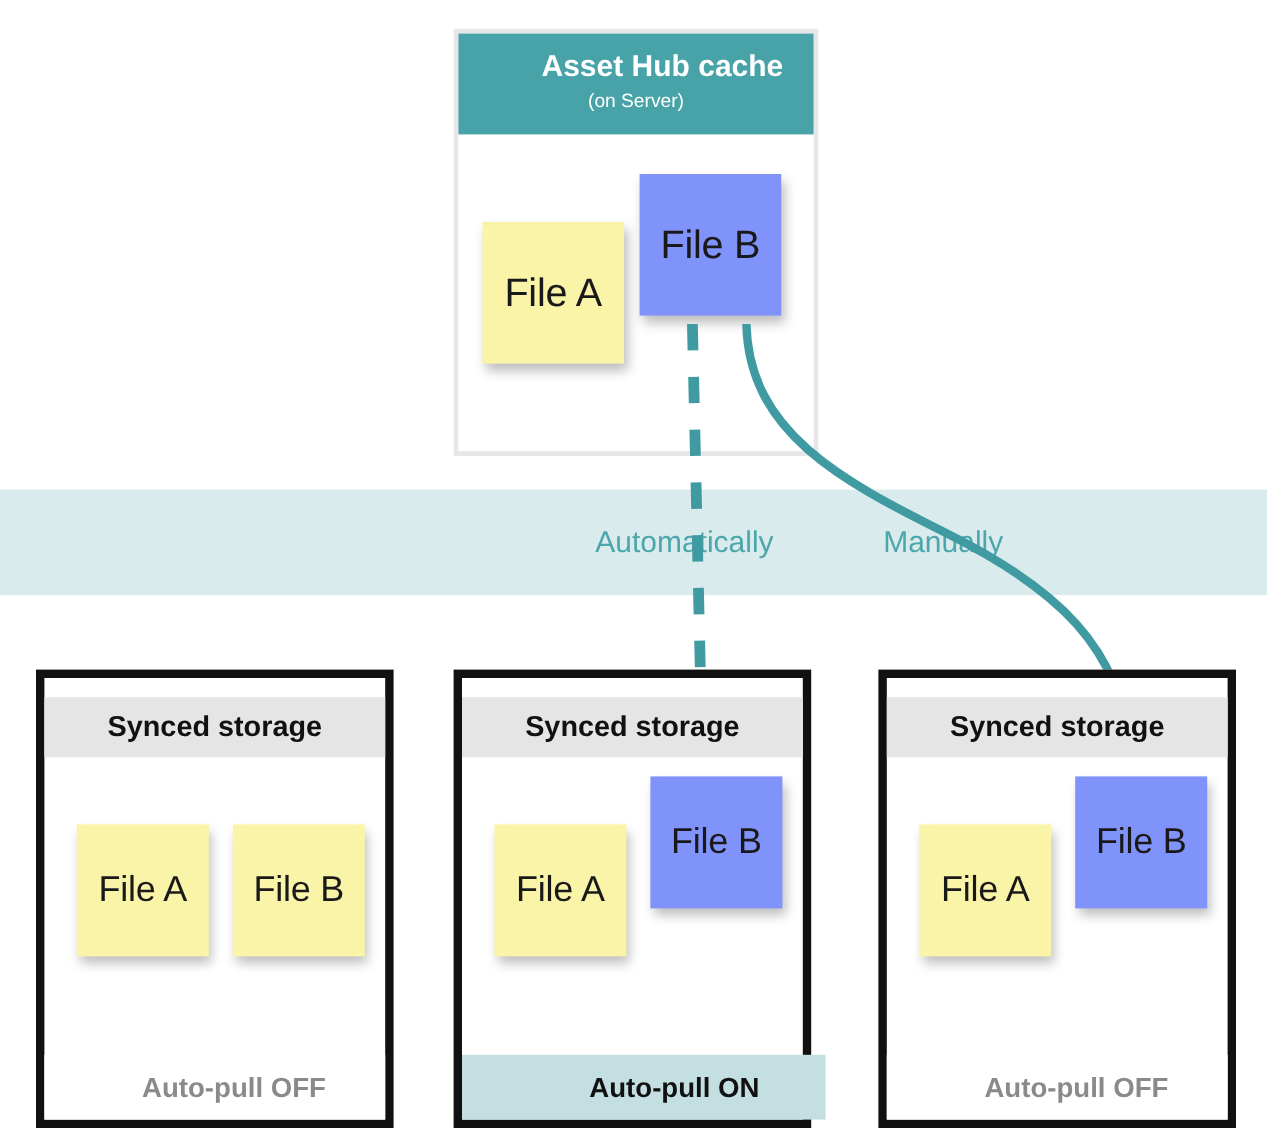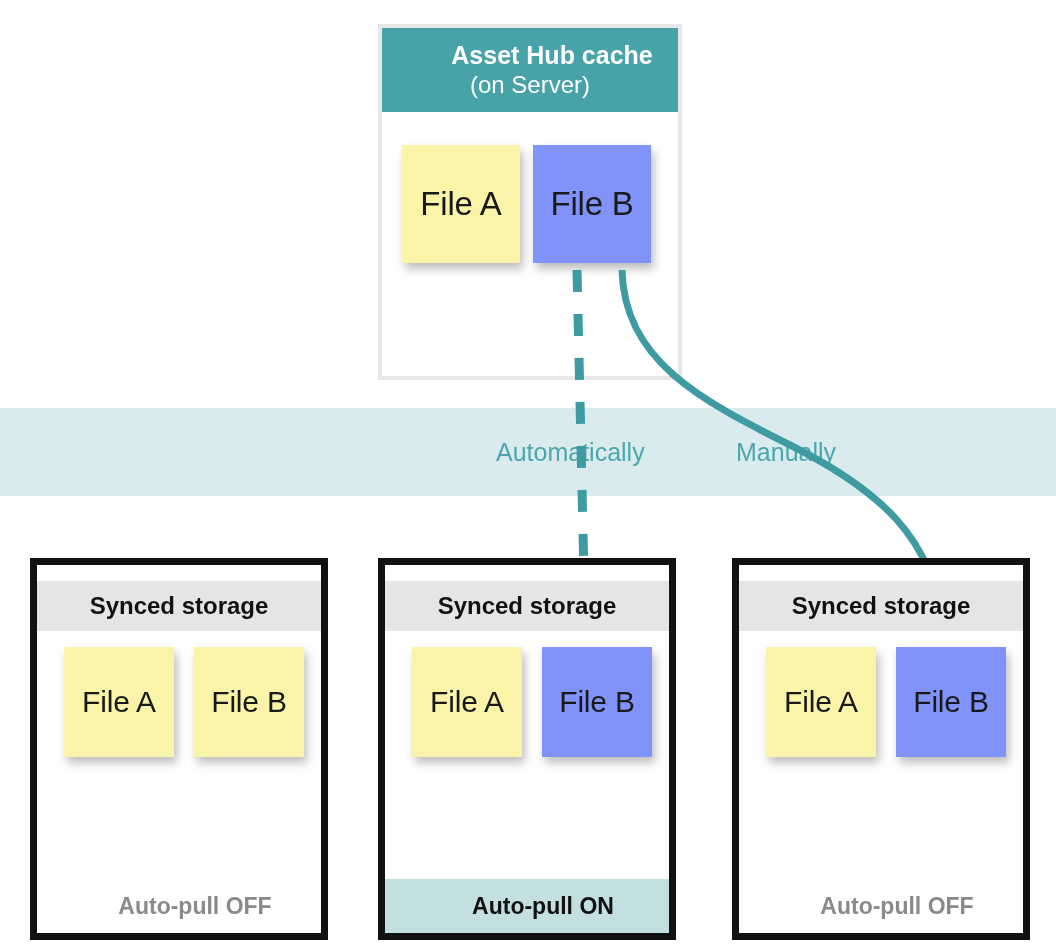--- a/index.html
+++ b/index.html
@@ -76,40 +76,40 @@
     justify-content: center;
     color: #ffffff;
   }
   .cache-title {
     font-size: 25px;
     font-weight: bold;
     line-height: 30px;
     margin-left: 44px;
   }
   .cache-subtitle {
-    font-size: 24px;
+    font-size: 16px;
     font-weight: normal;
     line-height: 30px;
   }
 
   
   .note {
     position: absolute;
     display: flex;
     align-items: center;
     justify-content: center;
     color: #191919;
     box-shadow: 3px 6px 9px rgba(0,0,0,0.26);
   }
   .note .note-label {
     font-size: 33px;
     line-height: 36px;
     letter-spacing: -0.2px;
   }
-  .note.yellow { background: #faf4a8; }
+  .note.yellow { background: #faf4a8; margin-top: 40px; }
   .note.blue   { background: #8093fb; }
   .note.small .note-label { font-size: 30px; }
 
   
   .store {
     position: absolute;
     top: 558px;
     width: 298px;
     height: 382px;
     background: #ffffff;
@@ -150,20 +150,21 @@
   }
   .store-footer-label {
     font-size: 23px;
     font-weight: bold;
     line-height: 28px;
     color: #8a8a8a;
     margin-left: 32px;
   }
   .store-footer.on {
     background: #c3dfe2;
+    padding-left: 19px;
   }
   .store-footer.on .store-footer-label {
     color: #111111;
   }
 
   
   #arrows {
     position: absolute;
     left: 0; top: 0;
     width: 1056px;

